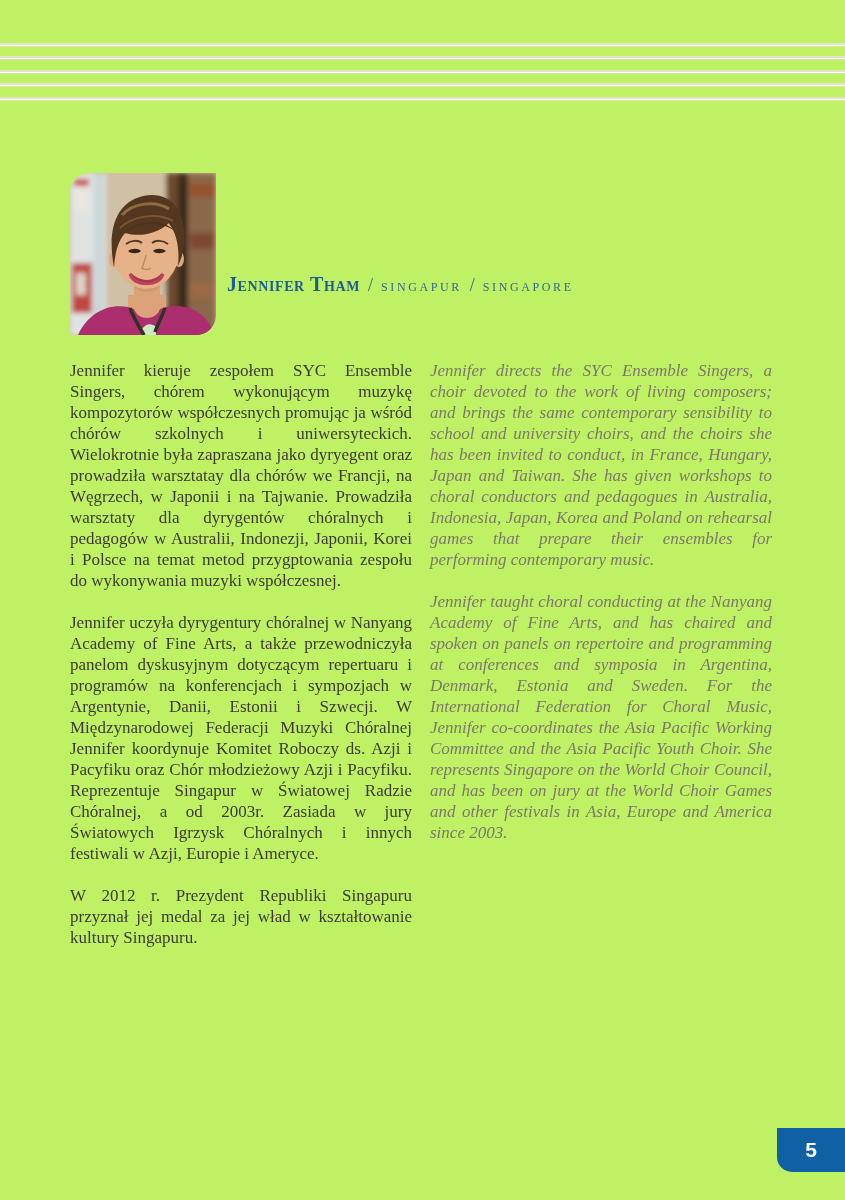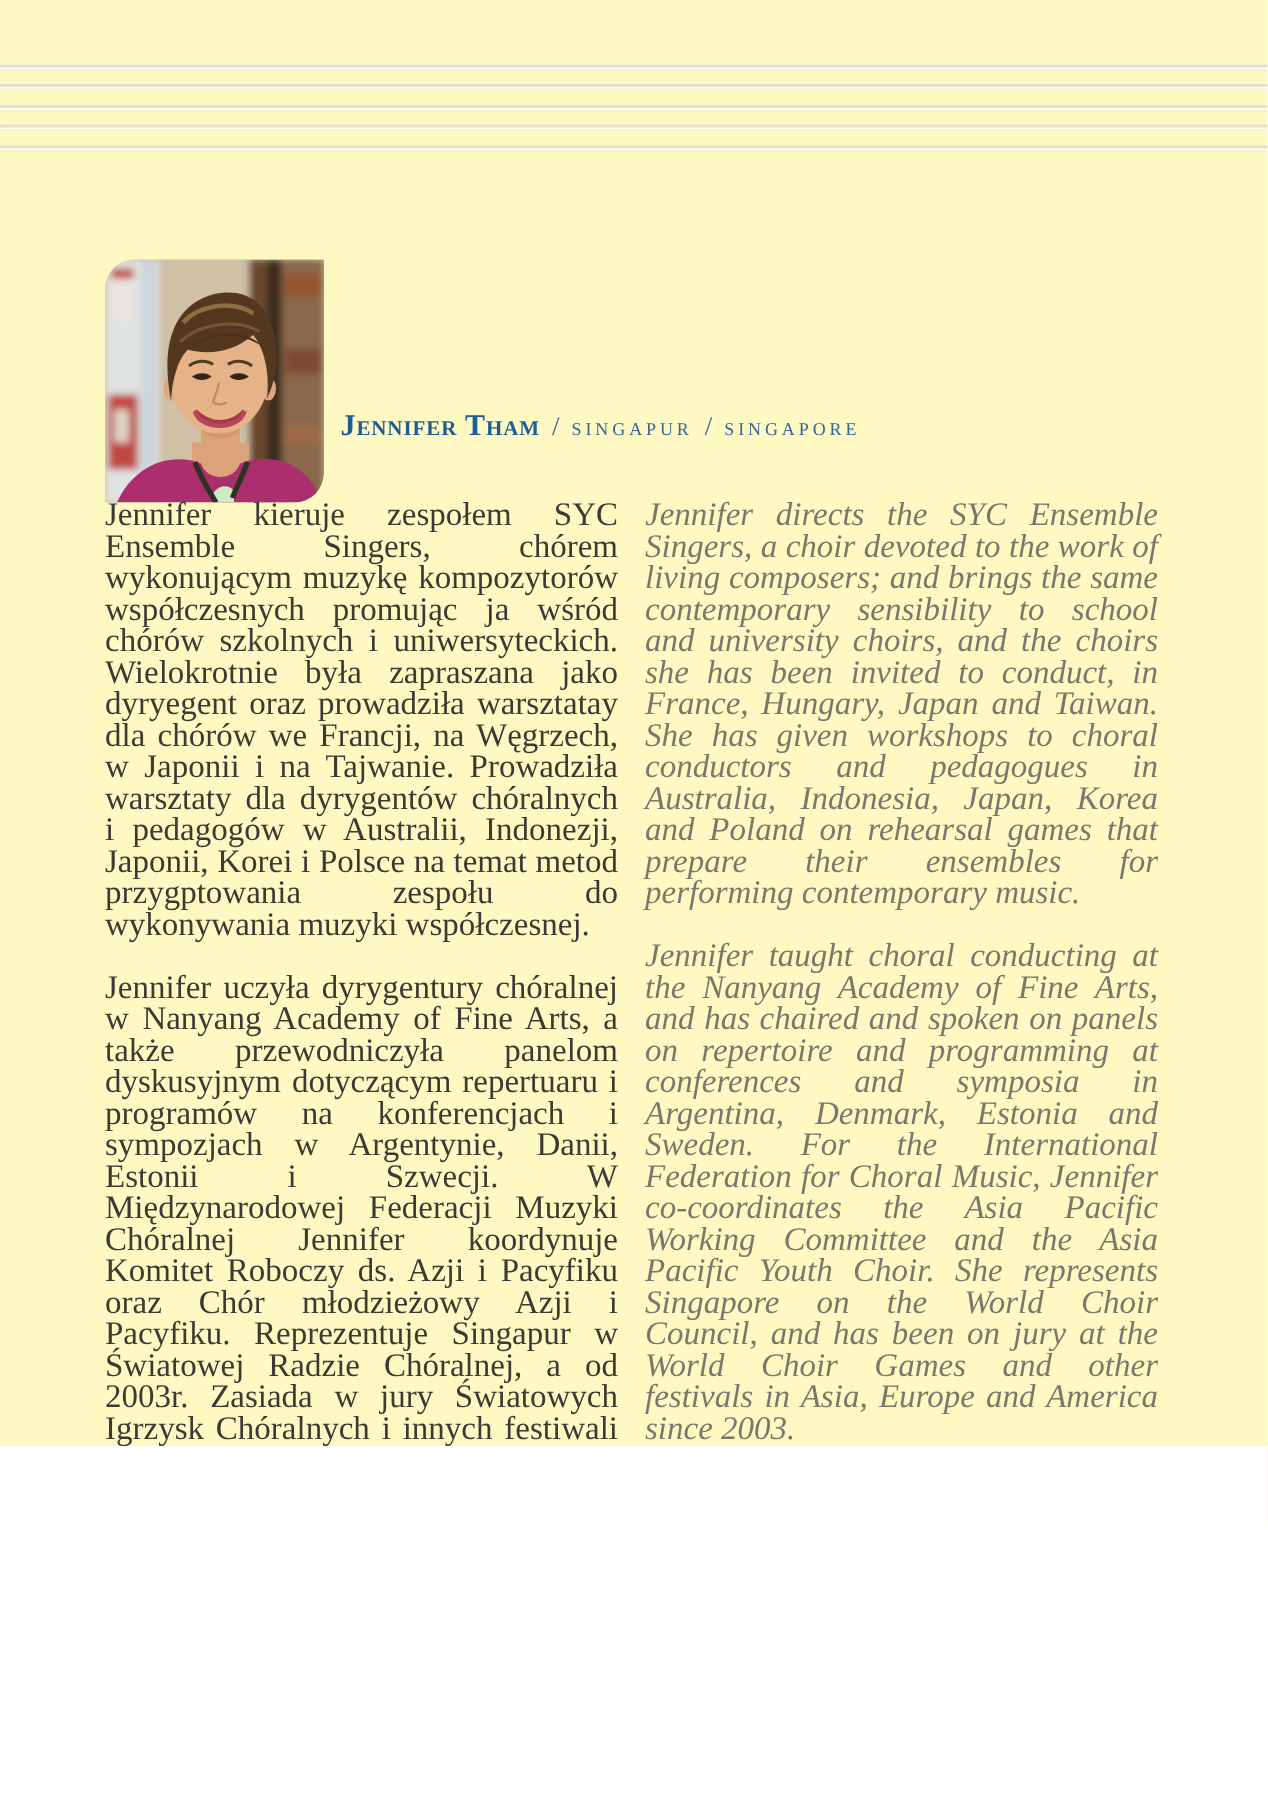--- a/index.html
+++ b/index.html
@@ -1,19 +1,19 @@
 <!DOCTYPE html>
 <html><head>
 <meta charset="utf-8">
 <style>
   html,body { margin:0; padding:0; }
   .page {
     position:relative;
-    width:845px; height:964px;
-    background:#fef9c3;
+    width:845px; height:1200px;
+    background:#bef264;
     font-family:"Liberation Serif","DejaVu Serif",serif;
     overflow:hidden;
   }
   
   .staff-line {
     position:absolute; left:0; width:845px; height:2px;
     background:#e4e0d2;
     box-shadow:0 1px 0 rgba(255,255,255,0.9), 0 2px 2px rgba(233,229,216,0.5);
   }
   .sl1{top:43px;} .sl2{top:56px;} .sl3{top:70px;} .sl4{top:83px;} .sl5{top:97px;}
@@ -47,24 +47,24 @@
   }
   .artist-location {
     font-variant:small-caps;
     font-size:17.5px;
     letter-spacing:2.6px;
     color:#34679a;
   }
 
   
   .col {
-    position:absolute; top:332px;
+    position:absolute; top:360px;
     width:342px;
     text-align:justify;
-    font-size:22px;
+    font-size:17px;
     line-height:21px;
   }
   .col p { margin:0 0 21px 0; }
   .col-polish { left:70px; color:#3e3a33; }
   .col-english { left:430px; color:#7d776b;font-style:italic; }
 
   
   .page-badge {
     position:absolute; left:777px; top:1128px;
     width:68px; height:44px;
@@ -154,20 +154,21 @@
     <span class="artist-name">Jennifer Tham</span>
     <span class="header-sep">/</span>
     <span class="artist-location">singapur</span>
     <span class="header-sep">/</span>
     <span class="artist-location">singapore</span>
   </div>
 
   <div class="col col-polish">
     <p>Jennifer kieruje zespołem SYC Ensemble Singers, chórem wykonującym muzykę kompozytorów współczesnych promując ja wśród chórów szkolnych i uniwersyteckich. Wielokrotnie była zapraszana jako dyryegent oraz prowadziła warsztatay dla chórów we Francji, na Węgrzech, w Japonii i na Tajwanie. Prowadziła warsztaty dla dyrygentów chóralnych i pedagogów w Australii, Indonezji, Japonii, Korei i Polsce na temat metod przygptowania zespołu do wykonywania muzyki współczesnej.</p>
     <p>Jennifer uczyła dyrygentury chóralnej w Nanyang Academy of Fine Arts, a także przewodniczyła panelom dyskusyjnym dotyczącym repertuaru i programów na konferencjach i sympozjach w Argentynie, Danii, Estonii i Szwecji. W Międzynarodowej Federacji Muzyki Chóralnej Jennifer koordynuje Komitet Roboczy ds. Azji i Pacyfiku oraz Chór młodzieżowy Azji i Pacyfiku. Reprezentuje Singapur w Światowej Radzie Chóralnej, a od 2003r. Zasiada w jury Światowych Igrzysk Chóralnych i innych festiwali w Azji, Europie i Ameryce.</p>
+    <p>W 2012 r. Prezydent Republiki Singapuru przyznał jej medal za jej wład w kształtowanie kultury Singapuru.</p>
   </div>
 
   <div class="col col-english">
     <p>Jennifer directs the SYC Ensemble Singers, a choir devoted to the work of living composers; and brings the same contemporary sensibility to school and university choirs, and the choirs she has been invited to conduct, in France, Hungary, Japan and Taiwan. She has given workshops to choral conductors and pedagogues in Australia, Indonesia, Japan, Korea and Poland on rehearsal games that prepare their ensembles for performing contemporary music.</p>
     <p>Jennifer taught choral conducting at the Nanyang Academy of Fine Arts, and has chaired and spoken on panels on repertoire and programming at conferences and symposia in Argentina, Denmark, Estonia and Sweden. For the International Federation for Choral Music, Jennifer co-coordinates the Asia Pacific Working Committee and the Asia Pacific Youth Choir. She represents Singapore on the World Choir Council, and has been on jury at the World Choir Games and other festivals in Asia, Europe and America since 2003.</p>
   </div>
 
   <div class="page-badge">
     <span>5</span>
   </div>

